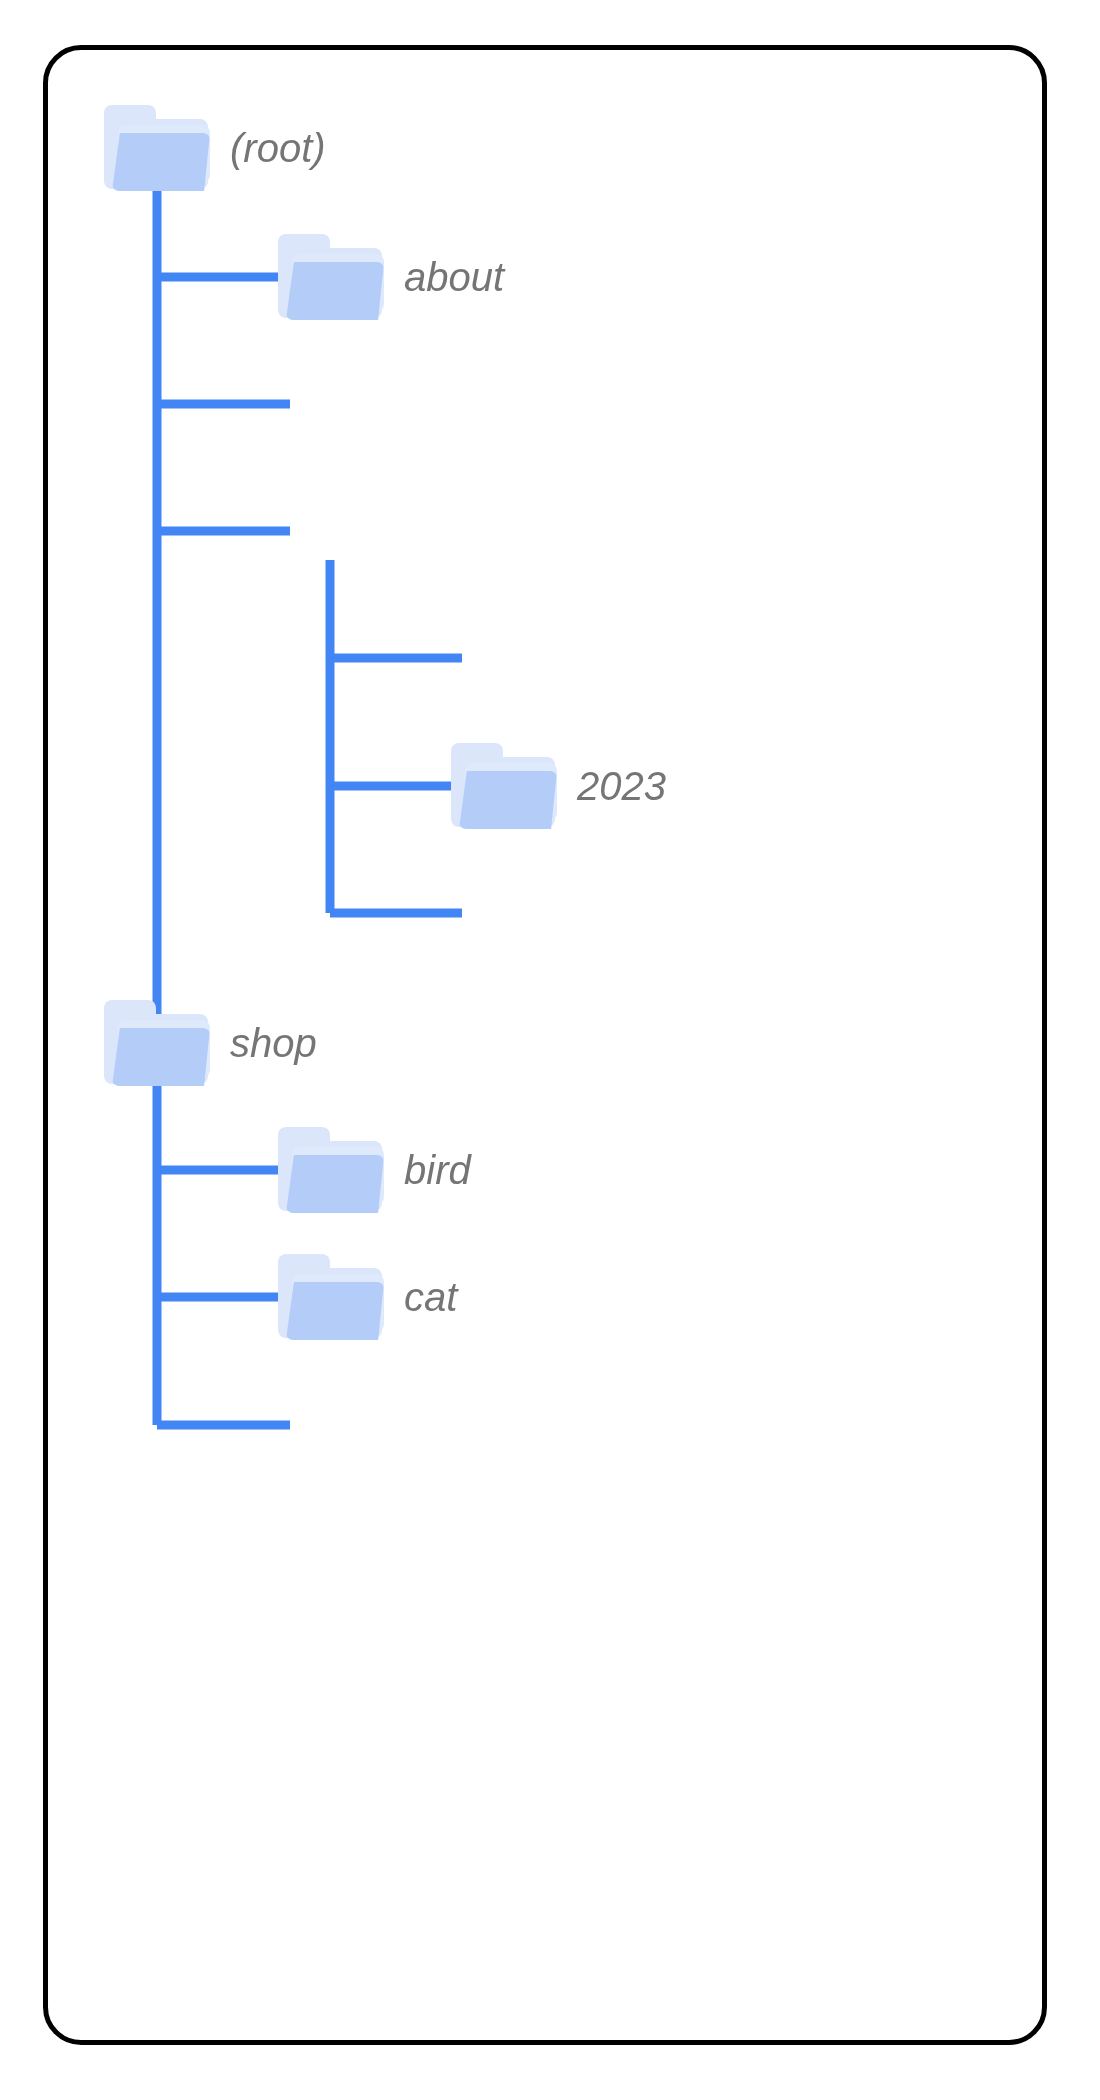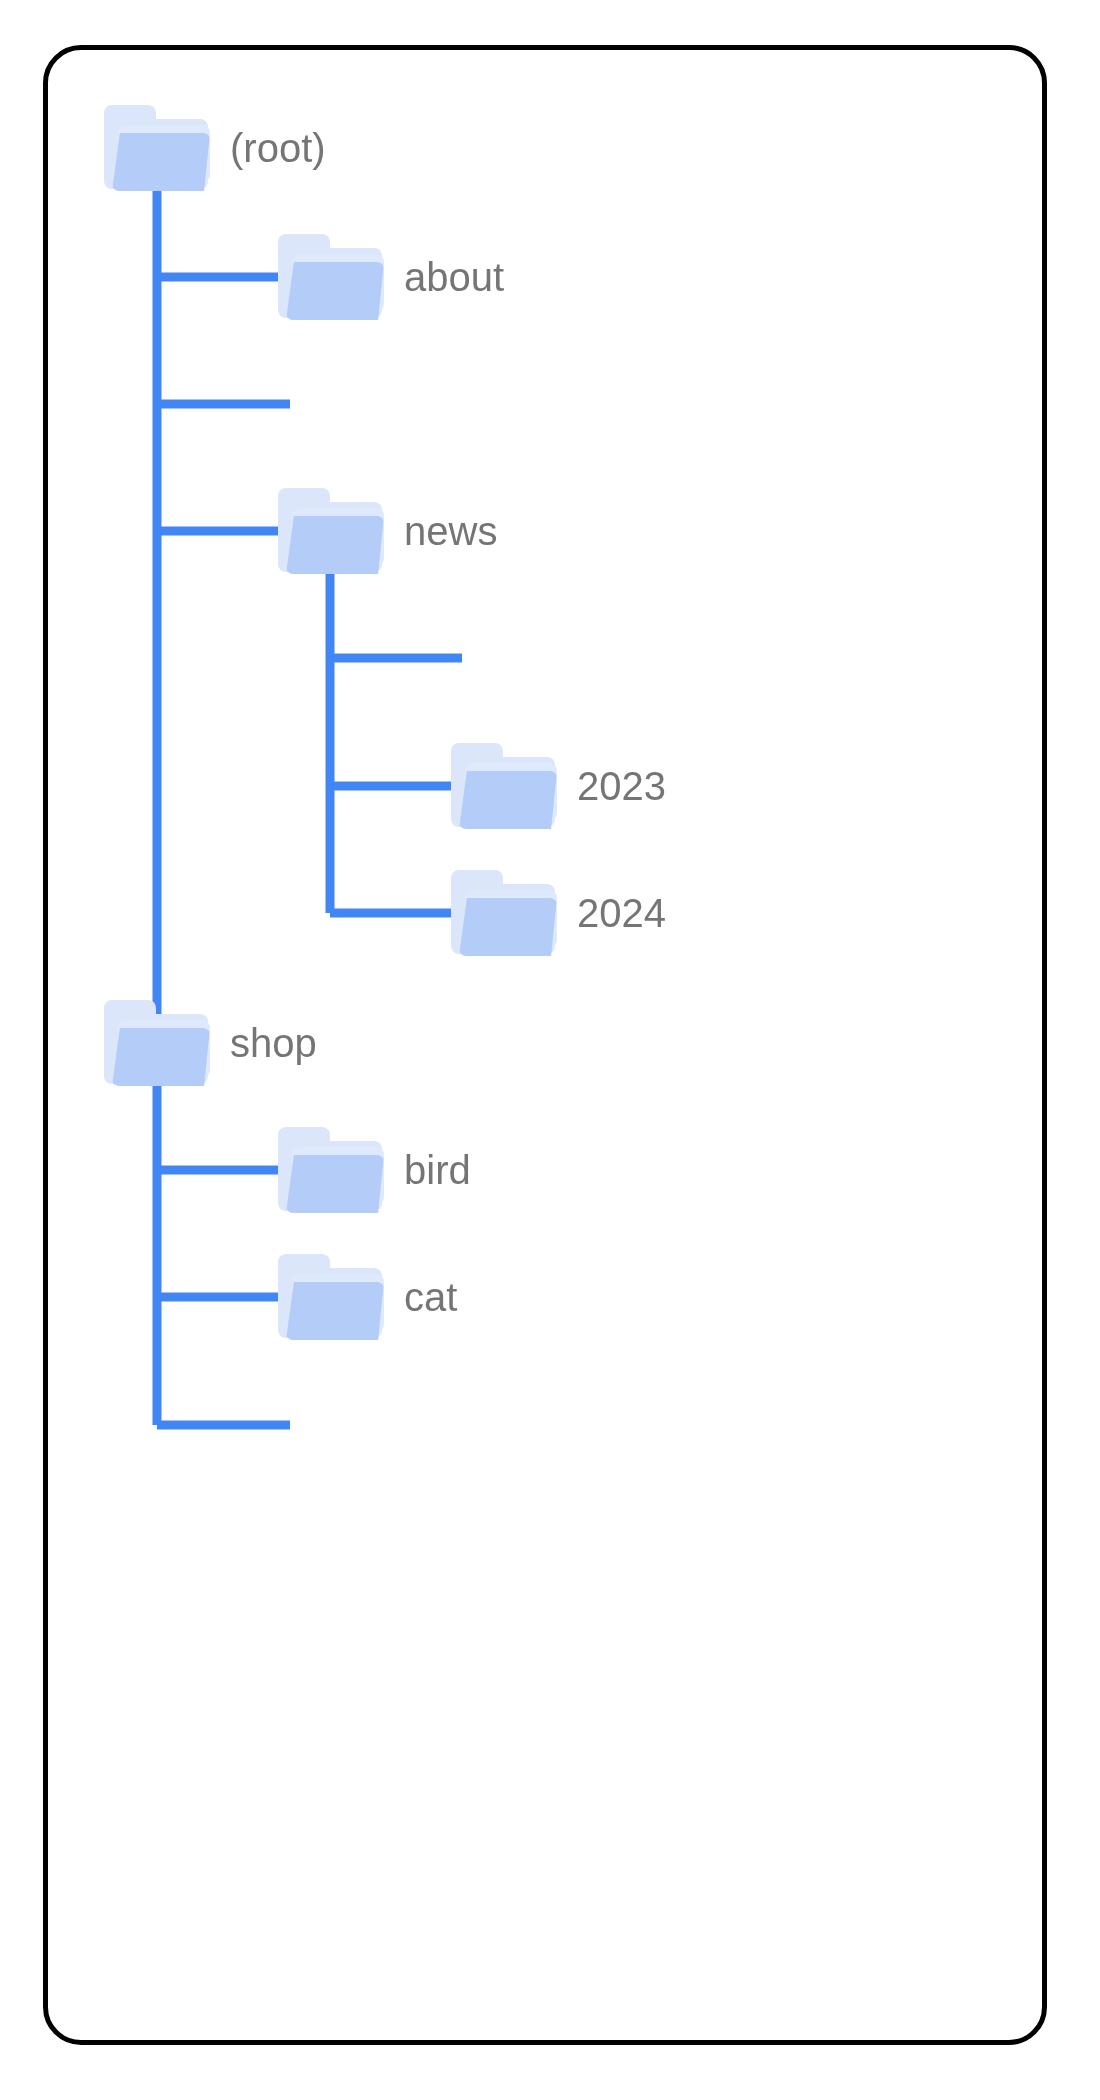--- a/index.html
+++ b/index.html
@@ -100,20 +100,21 @@
     clip-path: polygon(8% 0%, 100% 0%, 94% 100%, 0% 100%);
   }
 
   .label {
     margin-left: 18px;
     color: #757575;
     font-size: 40px;
     font-weight: 400;
     line-height: 1;
     white-space: nowrap;
+    font-style: italic;
   }
 </style>
 </head>
 <body>
 
 <div id="stage">
 
   <div id="card"></div>
 
   <svg id="edges" viewBox="0 0 1100 2100" width="1100" height="2100" xmlns="http://www.w3.org/2000/svg">
@@ -157,50 +158,32 @@
     <span class="folder">
       <span class="tab"></span>
         <span class="sheet-back"></span>
         <span class="sheet-mid"></span>
         <span class="flap"></span>
     </span>
     <span class="label">about</span>
   </div>
 
 
-  <div class="node" style="left:276px; top:486px;">
-    <span class="folder">
-      <span class="tab"></span>
-        <span class="sheet-back"></span>
-        <span class="sheet-mid"></span>
-        <span class="flap"></span>
-    </span>
-    <span class="label">news</span>
-  </div>
 
 
   <div class="node" style="left:449px; top:741px;">
     <span class="folder">
       <span class="tab"></span>
         <span class="sheet-back"></span>
         <span class="sheet-mid"></span>
         <span class="flap"></span>
     </span>
     <span class="label">2023</span>
   </div>
 
-  <div class="node" style="left:449px; top:868px;">
-    <span class="folder">
-      <span class="tab"></span>
-        <span class="sheet-back"></span>
-        <span class="sheet-mid"></span>
-        <span class="flap"></span>
-    </span>
-    <span class="label">2024</span>
-  </div>
 
   <div class="node" style="left:276px; top:1125px;">
     <span class="folder">
       <span class="tab"></span>
         <span class="sheet-back"></span>
         <span class="sheet-mid"></span>
         <span class="flap"></span>
     </span>
     <span class="label">bird</span>
   </div>

